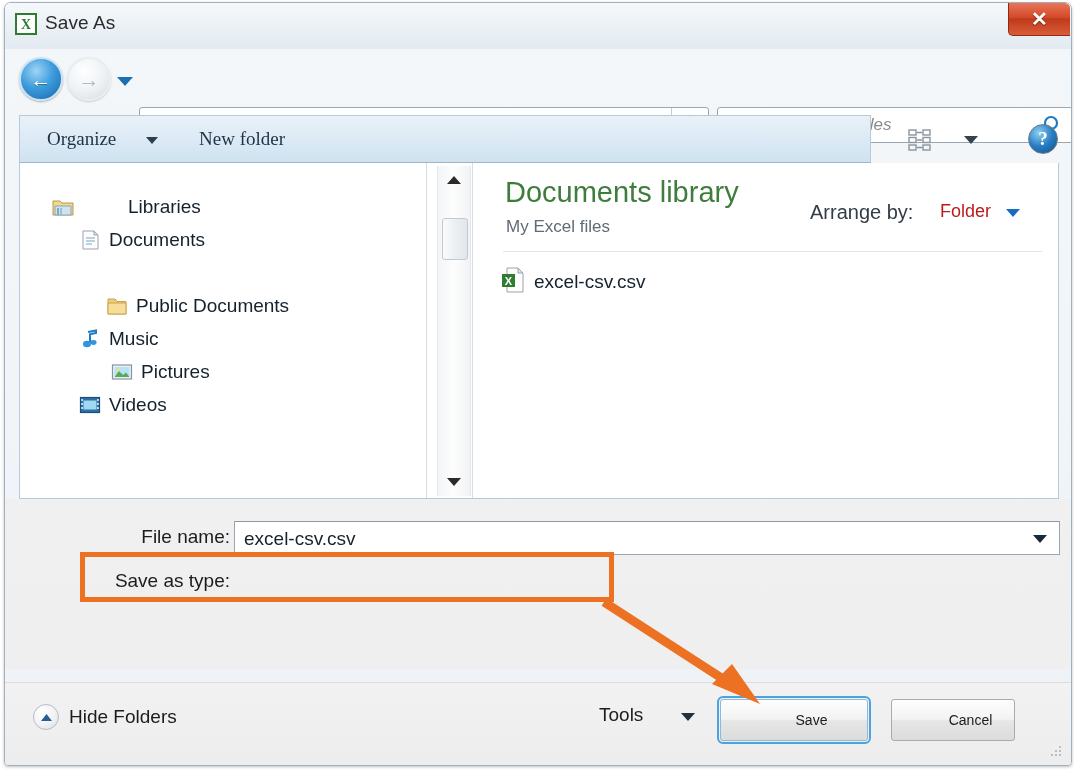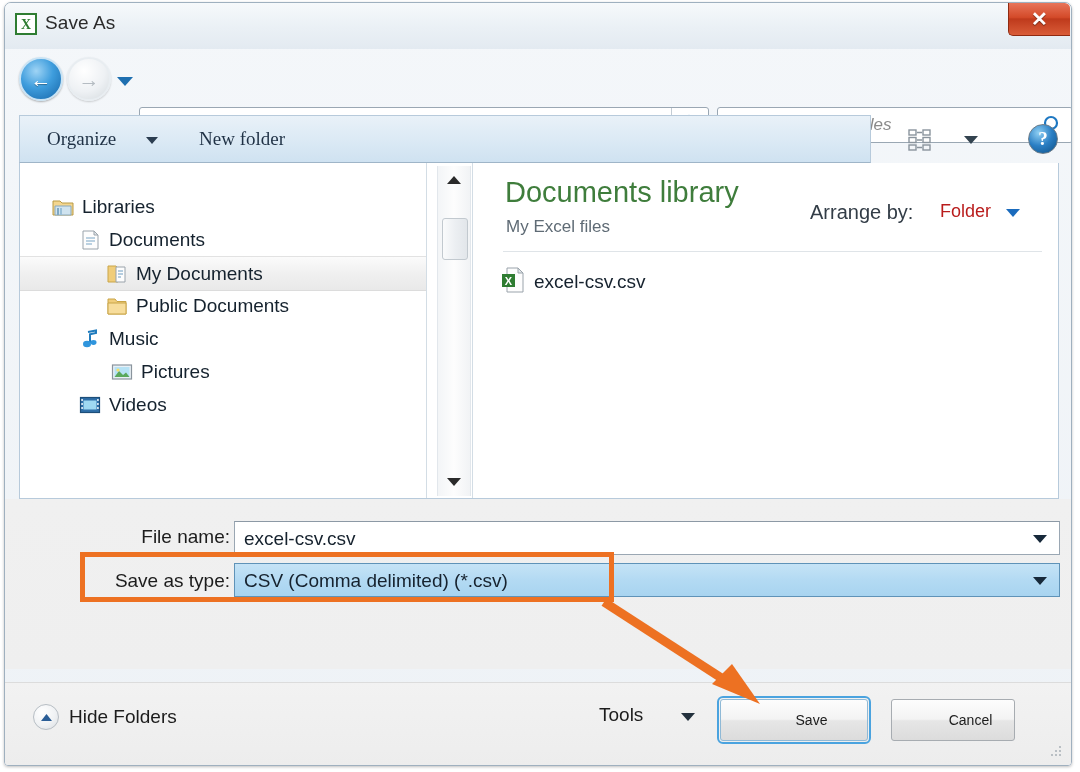--- a/index.html
+++ b/index.html
@@ -482,52 +482,40 @@
       </span>
       <span class="views-caret"></span>
       <div class="help-btn">
         <span>?</span>
       </div>
     </div>
 
     <div class="pane-wrap">
 
       <div class="nav-pane" id="nav-pane">
-          <div class="tree-row" style="top: 27px; padding-left: 32px;">
+          <div class="tree-row" style="top: 27px; padding-left: 32px; gap: 46px;">
             <span class="tree-ico"><svg width="22" height="20" viewBox="0 0 22 20">
                 <path d="M1 4 L8 4 L10 6 L21 6 L21 18 L1 18 Z" fill="#f3d68f" stroke="#b99a45" stroke-width="1"></path>
                 <path d="M3 9 L19 9 L19 18 L3 18 Z" fill="#cfe3ef" stroke="#8aa9bd" stroke-width="1"></path>
                 <rect x="5" y="11" width="2" height="7" fill="#7fa8c4"></rect>
                 <rect x="8" y="11" width="2" height="7" fill="#9ac0d8"></rect>
               </svg></span>
             <span class="tree-label">Libraries</span>
           </div>
           <div class="tree-row" style="top: 60px; padding-left: 59px;">
             <span class="tree-ico"><svg width="22" height="20" viewBox="0 0 22 20">
                 <path d="M4 1 L15 1 L19 5 L19 19 L4 19 Z" fill="#fdfdfd" stroke="#9aa3ab" stroke-width="1"></path>
                 <path d="M15 1 L15 5 L19 5 Z" fill="#e3e7ea" stroke="#9aa3ab" stroke-width="1"></path>
                 <g stroke="#7aa6c6" stroke-width="1.2">
                   <line x1="7" y1="8" x2="16" y2="8"></line>
                   <line x1="7" y1="11" x2="16" y2="11"></line>
                   <line x1="7" y1="14" x2="13" y2="14"></line>
                 </g>
               </svg></span>
             <span class="tree-label">Documents</span>
-          </div>
-          <div class="tree-row selected" style="top: 93px; padding-left: 86px;">
-            <span class="tree-ico"><svg width="22" height="20" viewBox="0 0 22 20">
-                <path d="M2 2 L10 2 L12 4.5 L12 18 L2 18 Z" fill="#f0cd7a" stroke="#c9a548" stroke-width="1"></path>
-                <path d="M10 3 L19 3 L19 18 L10 18 Z" fill="#fdfdfd" stroke="#9aa3ab" stroke-width="1"></path>
-                <g stroke="#7aa6c6" stroke-width="1.1">
-                  <line x1="12" y1="7" x2="17" y2="7"></line>
-                  <line x1="12" y1="10" x2="17" y2="10"></line>
-                  <line x1="12" y1="13" x2="15" y2="13"></line>
-                </g>
-              </svg></span>
-            <span class="tree-label">My Documents</span>
           </div>
           <div class="tree-row" style="top: 126px; padding-left: 86px;">
             <span class="tree-ico"><svg width="22" height="20" viewBox="0 0 22 20">
                 <path d="M2 3 L9 3 L11 5.5 L20 5.5 L20 18 L2 18 Z" fill="#f0cd7a" stroke="#c9a548" stroke-width="1"></path>
                 <path d="M2 7 L20 7 L20 18 L2 18 Z" fill="#f7dd9c" stroke="#c9a548" stroke-width="1"></path>
               </svg></span>
             <span class="tree-label">Public Documents</span>
           </div>
           <div class="tree-row" style="top: 159px; padding-left: 59px;">
             <span class="tree-ico"><svg width="22" height="20" viewBox="0 0 22 20">
@@ -603,24 +591,20 @@
 
     <div class="form-area"></div>
 
     <span class="fld-label lbl-filename">File name:</span>
     <div class="combo combo-filename">
       <span class="combo-text">excel-csv.csv</span>
       <span class="combo-caret"></span>
     </div>
 
     <span class="fld-label lbl-savetype">Save as type:</span>
-    <div class="combo combo-savetype">
-      <span class="combo-text">CSV (Comma delimited) (*.csv)</span>
-      <span class="combo-caret"></span>
-    </div>
 
     <div class="meta-row">
       
       
       
       
     </div>
 
     <div class="footer">
       <div class="hide-folders">

